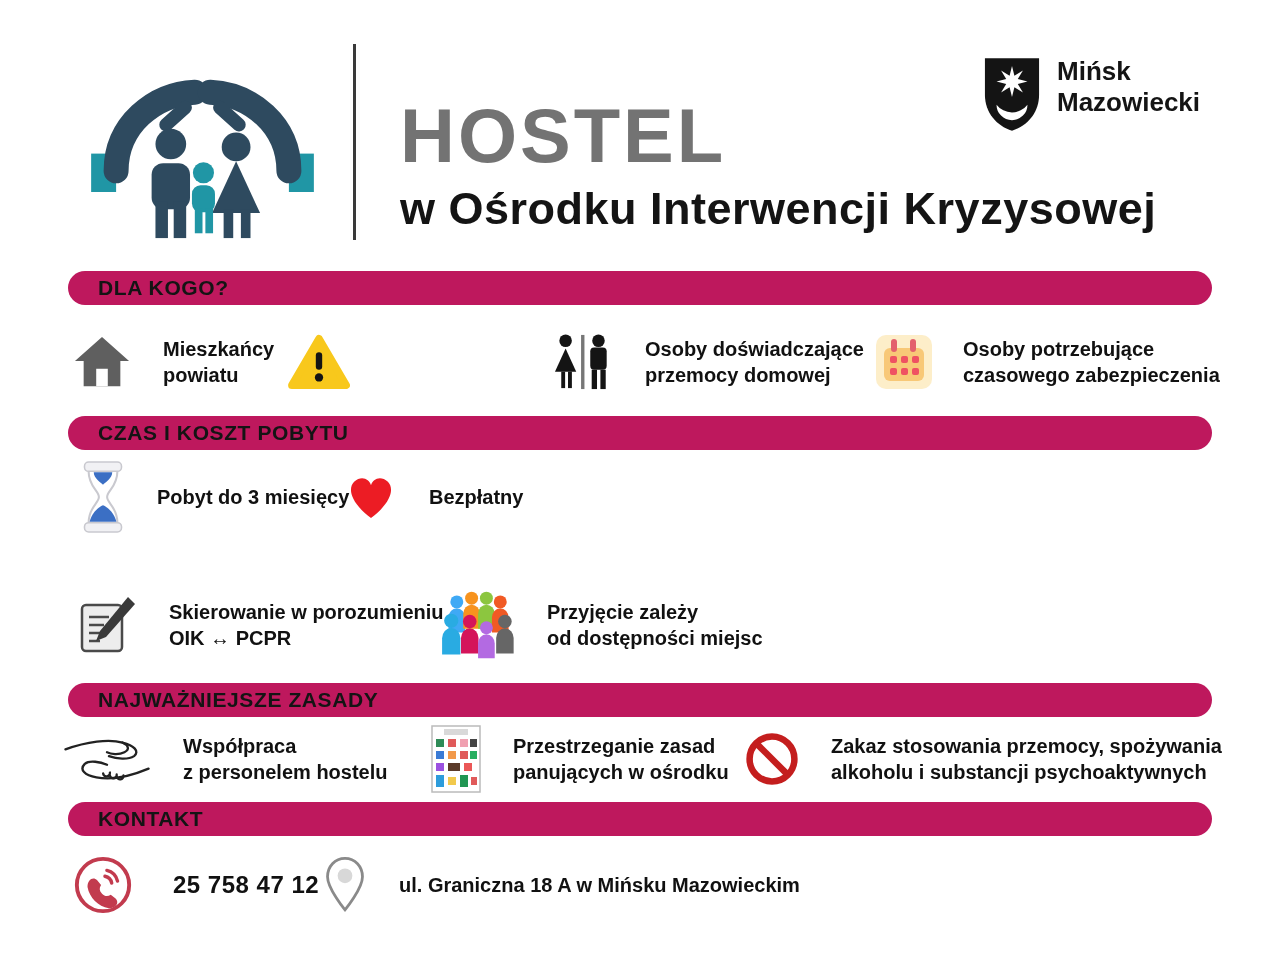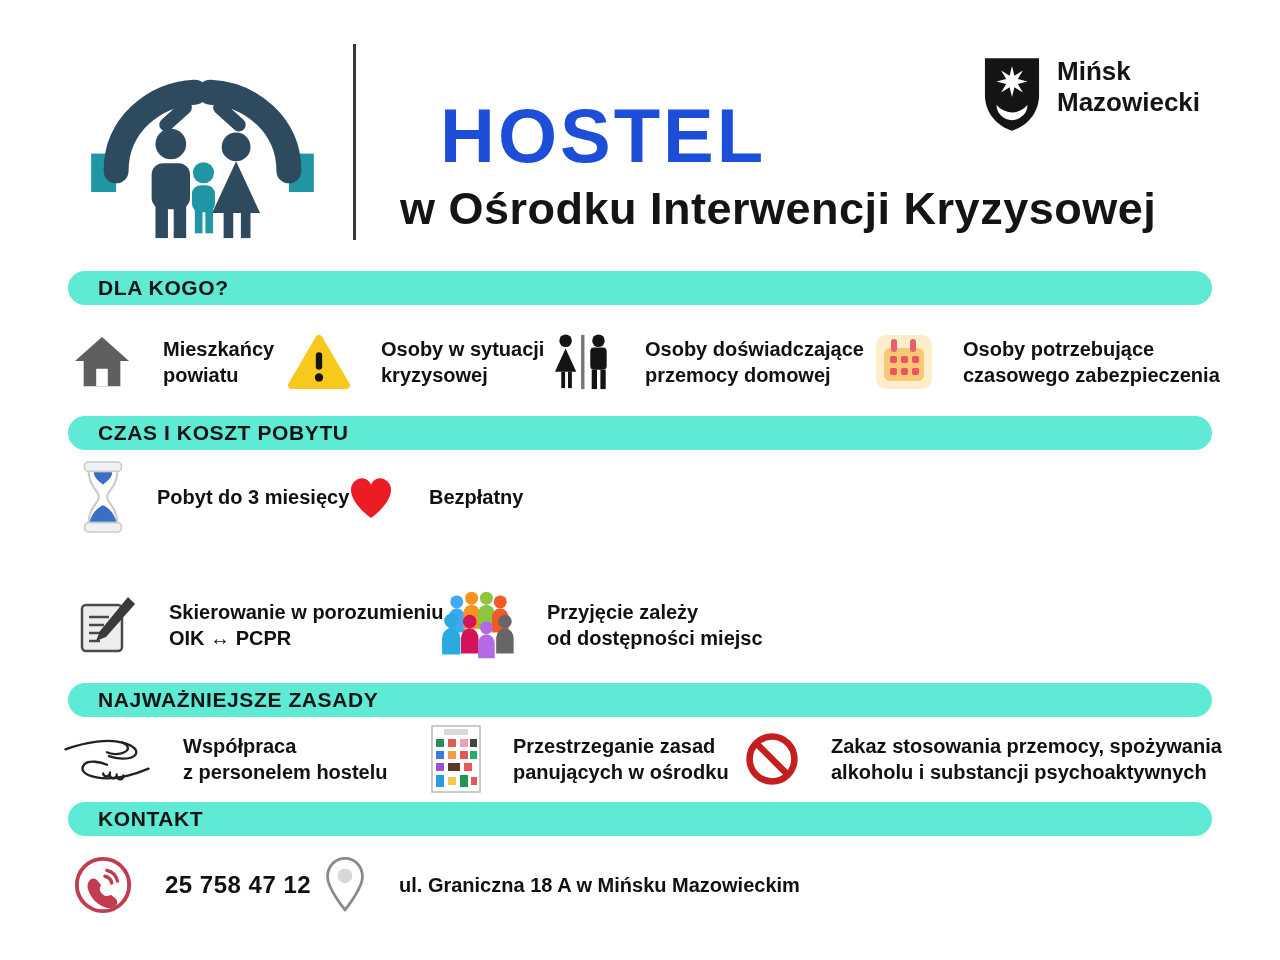--- a/index.html
+++ b/index.html
@@ -3,34 +3,34 @@
 <meta charset="utf-8">
 <style>
   html,body{margin:0;padding:0;}
   body{font-family:"Liberation Sans","DejaVu Sans",sans-serif;background:#fff;}
   .poster{position:relative;width:1280px;height:960px;background:#ffffff;overflow:hidden;}
 
   
   .logo-family{position:absolute;left:70px;top:48px;width:265px;height:192px;}
   .divider{position:absolute;left:353px;top:44px;width:3px;height:196px;background:#3a3a3a;}
   .title-block{position:absolute;left:400px;top:98px;}
-  .title-main{font-size:76px;font-weight:bold;letter-spacing:3px;color:#1d4ed8;line-height:1.0;margin-left:40px;}
+  .title-main{font-size:76px;font-weight:bold;letter-spacing:3px;color:#737373;line-height:1.0;}
   .title-sub{font-size:45px;font-weight:bold;color:#141414;line-height:1.1;margin-top:10px;letter-spacing:0.5px;}
   .city-logo{position:absolute;left:983px;top:56px;display:flex;align-items:flex-start;gap:16px;}
   .city-name{font-size:26px;font-weight:bold;color:#141414;line-height:1.2;white-space:pre-line;}
 
   
-  .bar{position:absolute;left:68px;width:1144px;height:34px;background:#5eead4;border-radius:17px;
+  .bar{position:absolute;left:68px;width:1144px;height:34px;background:#be185d;border-radius:17px;
        display:flex;align-items:center;padding-left:30px;box-sizing:border-box;}
   .bar span{font-size:21px;font-weight:bold;color:#141414;letter-spacing:0.6px;}
 
   
   .item{position:absolute;display:flex;align-items:center;gap:31px;height:74px;}
   .item .txt{font-size:20px;font-weight:bold;color:#111;line-height:1.3;white-space:pre-line;}
-  .item .txt.big{font-size:24px;letter-spacing:0.5px;}
+  .item .txt.big{font-size:24px;letter-spacing:0.5px;margin-left:8px;}
   .icon{flex:0 0 auto;display:block;}
 </style>
 </head>
 <body>
 
 <div class="poster">
 
   <svg class="logo-family" viewBox="0 0 260 200">
     <rect x="14" y="110" width="26" height="40" fill="#2096a5"></rect>
     <rect x="220" y="110" width="26" height="40" fill="#2096a5"></rect>
@@ -92,22 +92,20 @@
     </svg>
     <div class="txt">Mieszkańcy
 powiatu</div>
   </div>
   <div class="item" style="left:288px;top:325px">
     <svg class="icon" width="62" height="56" viewBox="0 0 64 58">
       <path d="M32,5 L60,53 H4 Z" fill="#f8c81c" stroke="#f8c81c" stroke-width="8" stroke-linejoin="round"></path>
       <rect x="28.7" y="19" width="6.6" height="18" rx="3.3" fill="#141414"></rect>
       <circle cx="32" cy="45" r="4.3" fill="#141414"></circle>
     </svg>
-    <div class="txt">Osoby w sytuacji
-kryzysowej</div>
   </div>
   <div class="item" style="left:552px;top:325px">
     <svg class="icon" width="62" height="58" viewBox="0 0 64 60">
       <rect x="30" y="2" width="3.5" height="56" fill="#777"></rect>
       <circle cx="14" cy="8" r="6.5" fill="#141414"></circle>
       <path d="M14,16 L3,40 H25 Z" fill="#141414"></path>
       <rect x="9.5" y="40" width="4" height="17" fill="#141414"></rect>
       <rect x="16.5" y="40" width="4" height="17" fill="#141414"></rect>
       <circle cx="48" cy="8" r="6.5" fill="#141414"></circle>
       <rect x="39.5" y="15" width="17" height="23" rx="4" fill="#141414"></rect>

